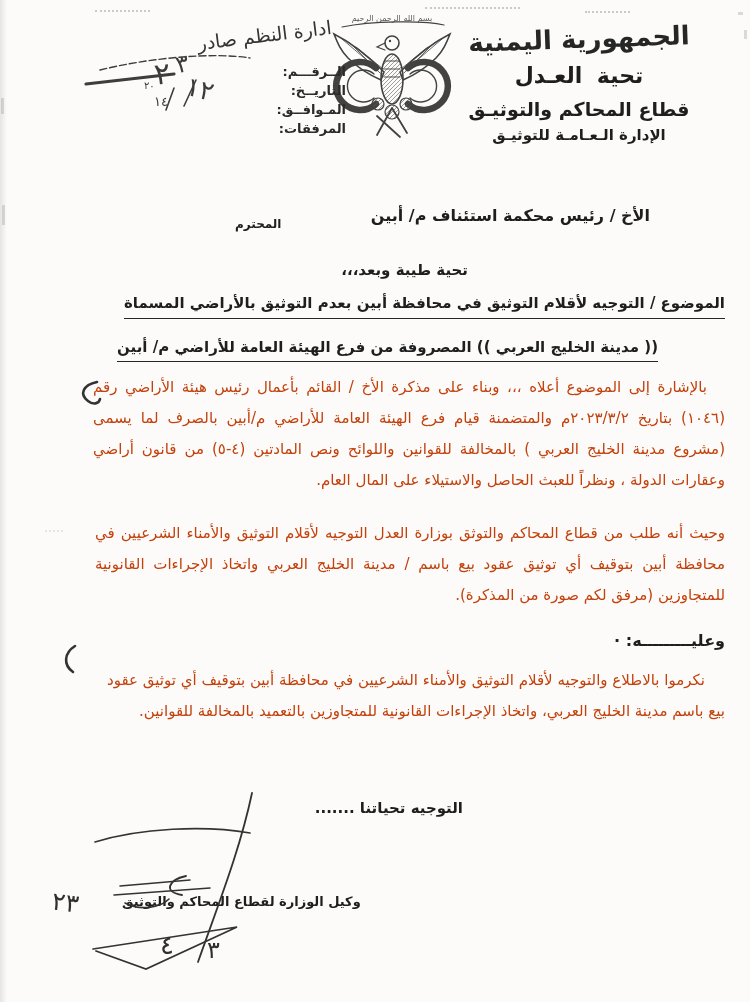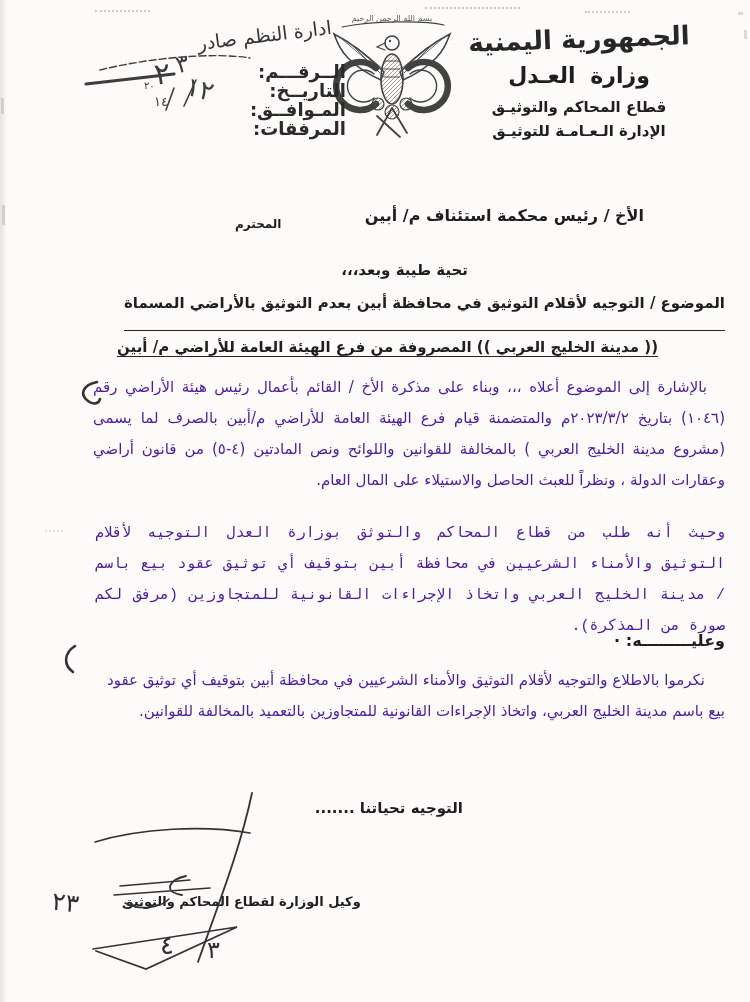--- a/index.html
+++ b/index.html
@@ -11,40 +11,40 @@
   .abs{position:absolute;}
   
   .edge-strip{position:absolute;left:0;top:0;width:7px;height:1002px;
     background:linear-gradient(to right,rgba(90,90,90,.14),rgba(0,0,0,0));}
   .speck{position:absolute;background:#9a9a97;opacity:.35;}
   .dotted-row{position:absolute;border-top:2px dotted #8f8f8c;opacity:.45;}
   
   .letterhead{position:absolute;top:24px;right:6px;width:330px;text-align:center;}
   .country{font-size:26px;font-weight:bold;transform:rotate(-2deg);letter-spacing:.5px;color:#262626;}
   .ministry{font-size:22px;font-weight:bold;margin-top:9px;word-spacing:7px;}
-  .sector{font-size:15px;font-weight:bold;margin-top:10px;}
+  .sector{font-size:19px;font-weight:bold;margin-top:10px;}
   .department{font-size:15px;font-weight:bold;margin-top:6px;}
   
   .stamp{position:absolute;left:78px;top:22px;width:268px;height:130px;}
   .stamp-note{position:absolute;top:2px;right:14px;font-size:19px;color:#343434;
     transform:rotate(-7deg);white-space:nowrap;letter-spacing:1px;}
-  .stamp-fields{position:absolute;top:40px;right:0;text-align:right;font-size:18px;
+  .stamp-fields{position:absolute;top:40px;right:0;text-align:right;font-size:13px;
     font-weight:bold;line-height:19px;color:#2a2a2a;}
   .hand{position:absolute;color:#3b3b3b;font-weight:normal;white-space:nowrap;}
   
-  .addr-to{position:absolute;top:206px;right:106px;font-size:16px;font-weight:bold;}
+  .addr-to{position:absolute;top:206px;right:100px;font-size:16px;font-weight:bold;}
   .addr-hon{position:absolute;top:217px;left:235px;font-size:12px;font-weight:bold;}
   .salutation{position:absolute;top:261px;right:282px;font-size:15px;font-weight:bold;}
   .subject1{position:absolute;top:294px;right:25px;font-size:15px;font-weight:bold;
-    border-bottom:1.5px solid #262626;padding-bottom:18px;}
+    border-bottom:1.5px solid #262626;padding-bottom:6px;}
   .subject2{position:absolute;top:338px;right:92px;font-size:15px;font-weight:bold;
-    border-bottom:1.5px solid #262626;}
-  .para{position:absolute;font-size:15px;line-height:31px;text-align:justify;color:#4c1d95;}
+    border-bottom:1.5px solid #262626;padding-bottom:5px;}
+  .para{position:absolute;font-size:15px;line-height:31px;text-align:justify;color:#c2410c;}
   .p1{top:372px;right:25px;width:632px;text-indent:18px;}
-  .p2{top:518px;right:25px;width:630px;font-family:Liberation Mono, monospace;}
+  .p2{top:518px;right:25px;width:630px;}
   .transition{position:absolute;top:631px;right:25px;font-size:16px;font-weight:bold;}
   .p3{top:665px;right:25px;width:618px;text-indent:20px;}
   .closing{position:absolute;top:799px;right:287px;font-size:15px;font-weight:bold;}
   .sig-name{position:absolute;top:855px;left:192px;font-size:15.5px;font-weight:bold;white-space:nowrap;}
   .sig-title{position:absolute;top:894px;left:122px;font-size:13px;font-weight:bold;white-space:nowrap;}
   .sig-serial{position:absolute;top:888px;left:52px;font-size:25px;color:#2f2f2f;transform:rotate(7deg);}
   .sig-num4{position:absolute;top:930px;left:160px;font-size:26px;color:#2f2f2f;}
   .sig-num3{position:absolute;top:936px;left:207px;font-size:24px;color:#2f2f2f;}
   svg{display:block;}
   .ink-overlay{position:absolute;left:0;top:0;pointer-events:none;}
@@ -95,21 +95,21 @@
         <circle cx="80" cy="98" r="6" fill="url(#hatch)" stroke-width="1.2"></circle>
         <circle cx="66" cy="106" r="7" fill="url(#hatch)" stroke-width="1.2"></circle>
 
         <path d="M66,102 L51,129 M51,110 L74,131 M66,102 L81,127" stroke-width="1.8"></path>
       </g>
     </svg>
   </div>
 
   <div class="letterhead rtl">
     <div class="country">الجمهورية اليمنية</div>
-    <div class="ministry">وزارة العـدل</div>
+    <div class="ministry">تحية العـدل</div>
     <div class="sector">قطاع المحاكم والتوثيـق</div>
     <div class="department">الإدارة الـعـامـة للتوثيـق</div>
   </div>
 
   <div class="stamp rtl">
     <div class="stamp-note">ادارة النظم صادر</div>
     <div class="stamp-fields">
       <div>الــرقـــم:</div>
       <div>التاريــخ:</div>
       <div>المـوافــق:</div>

